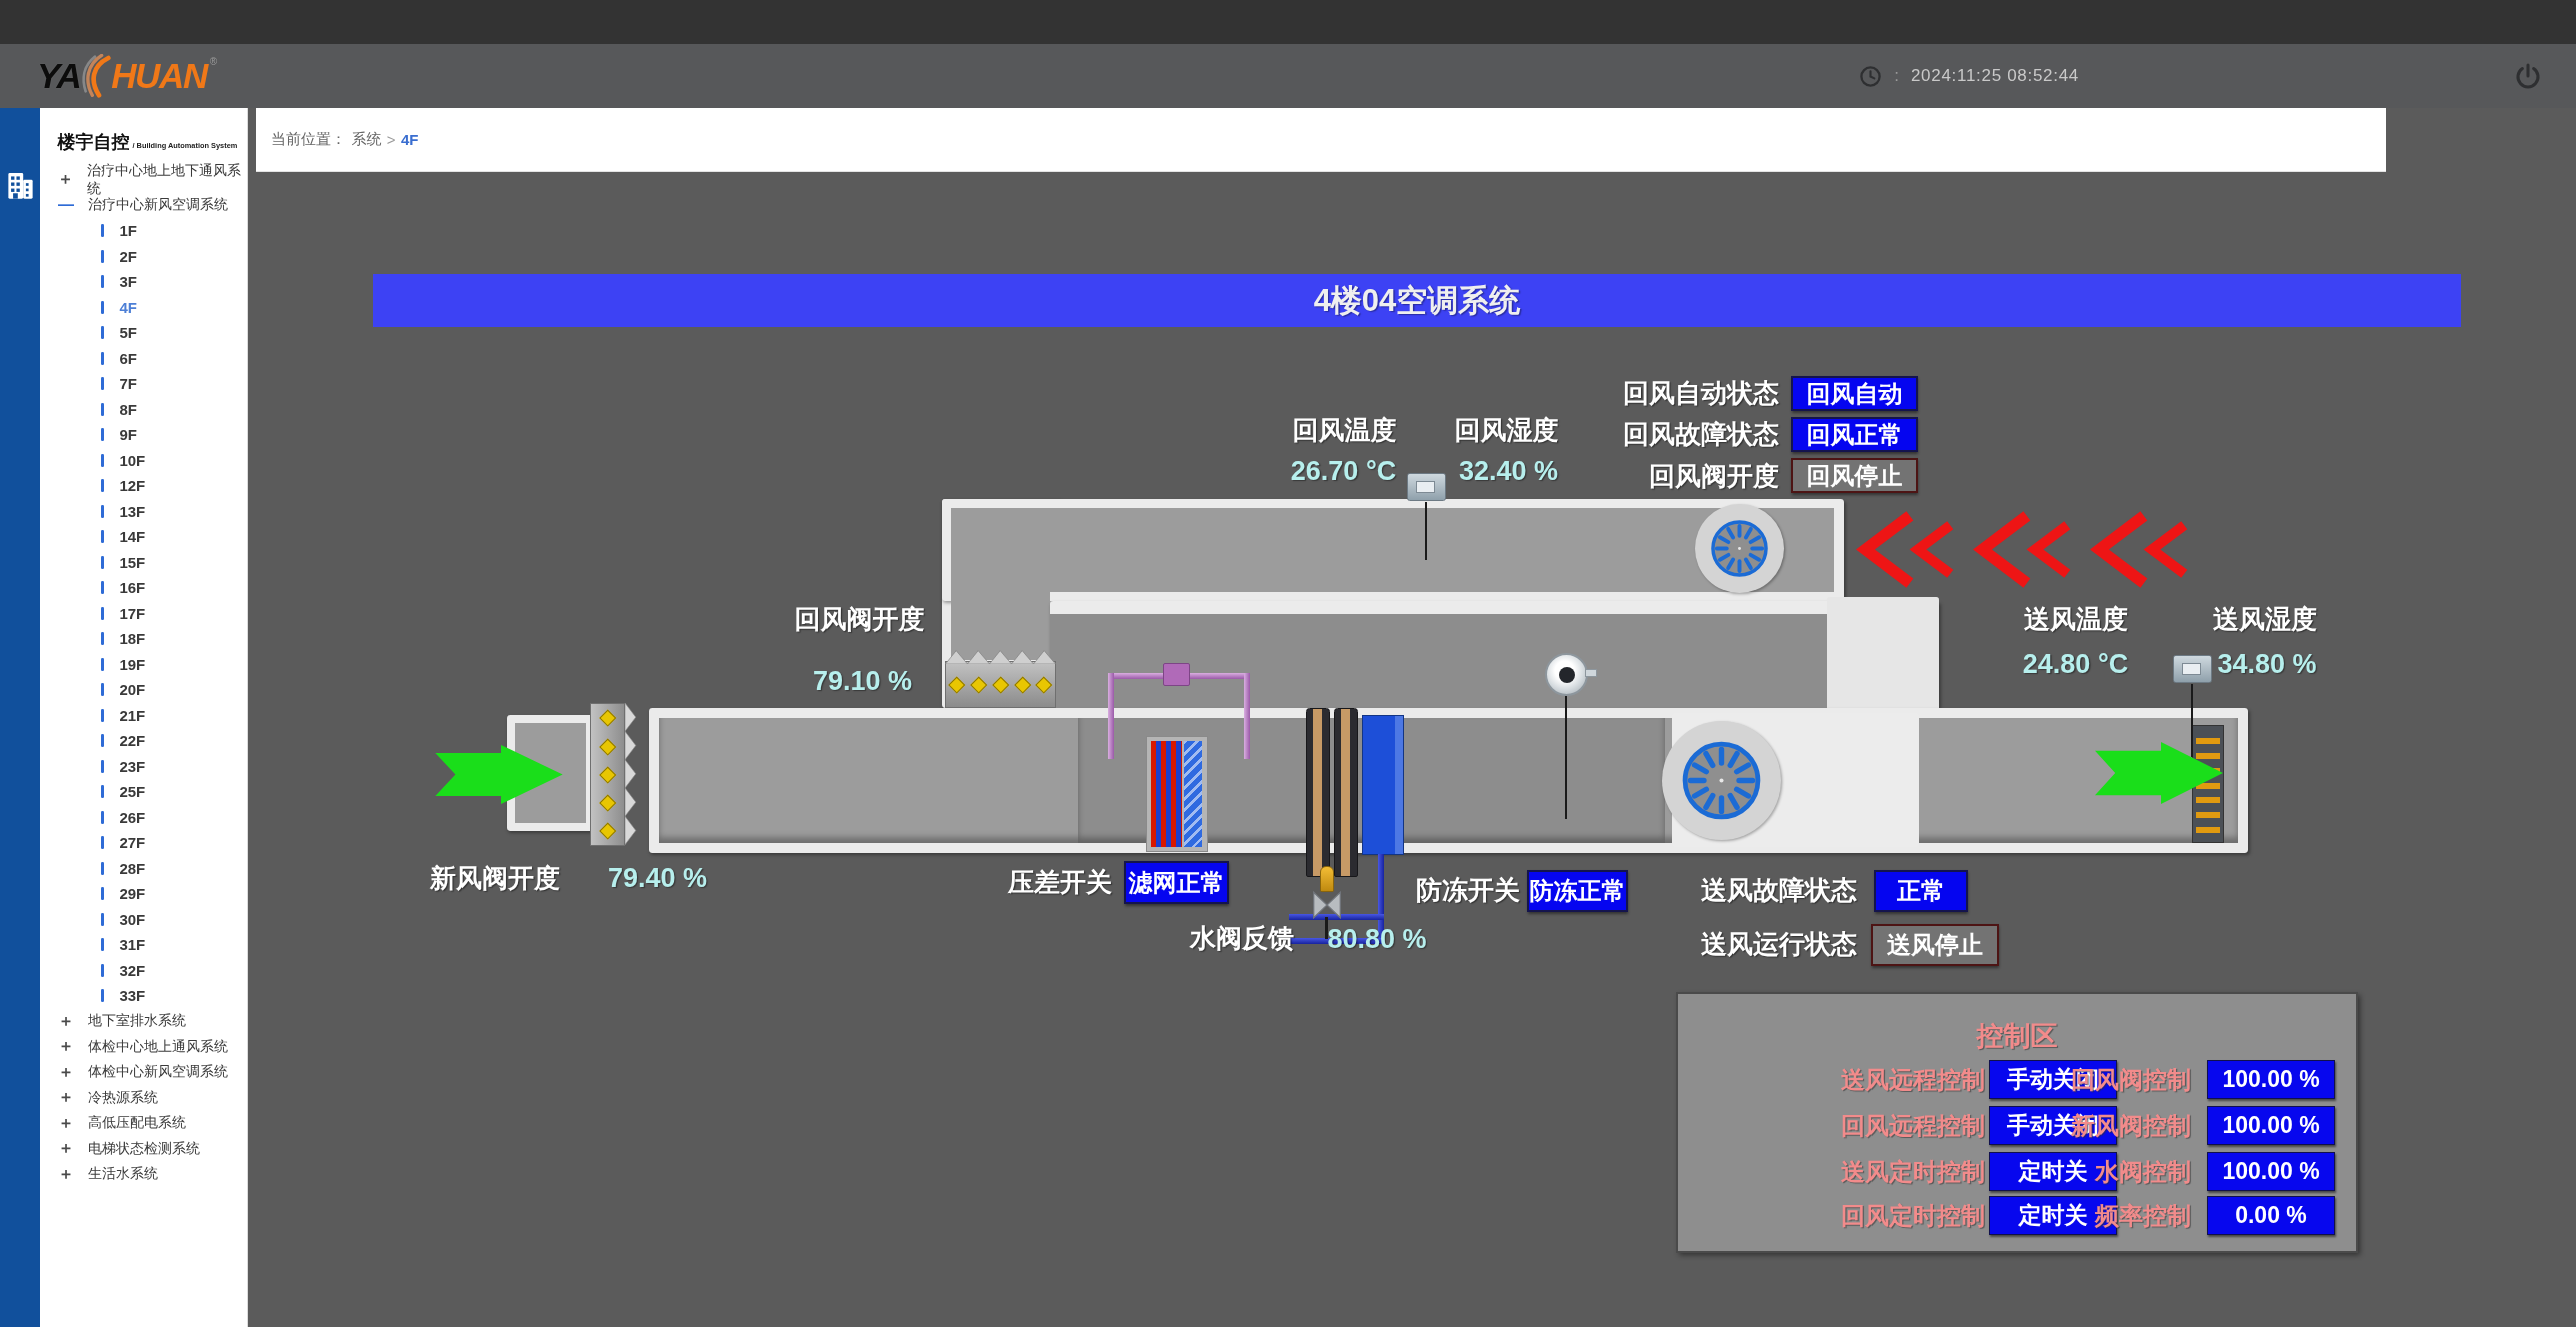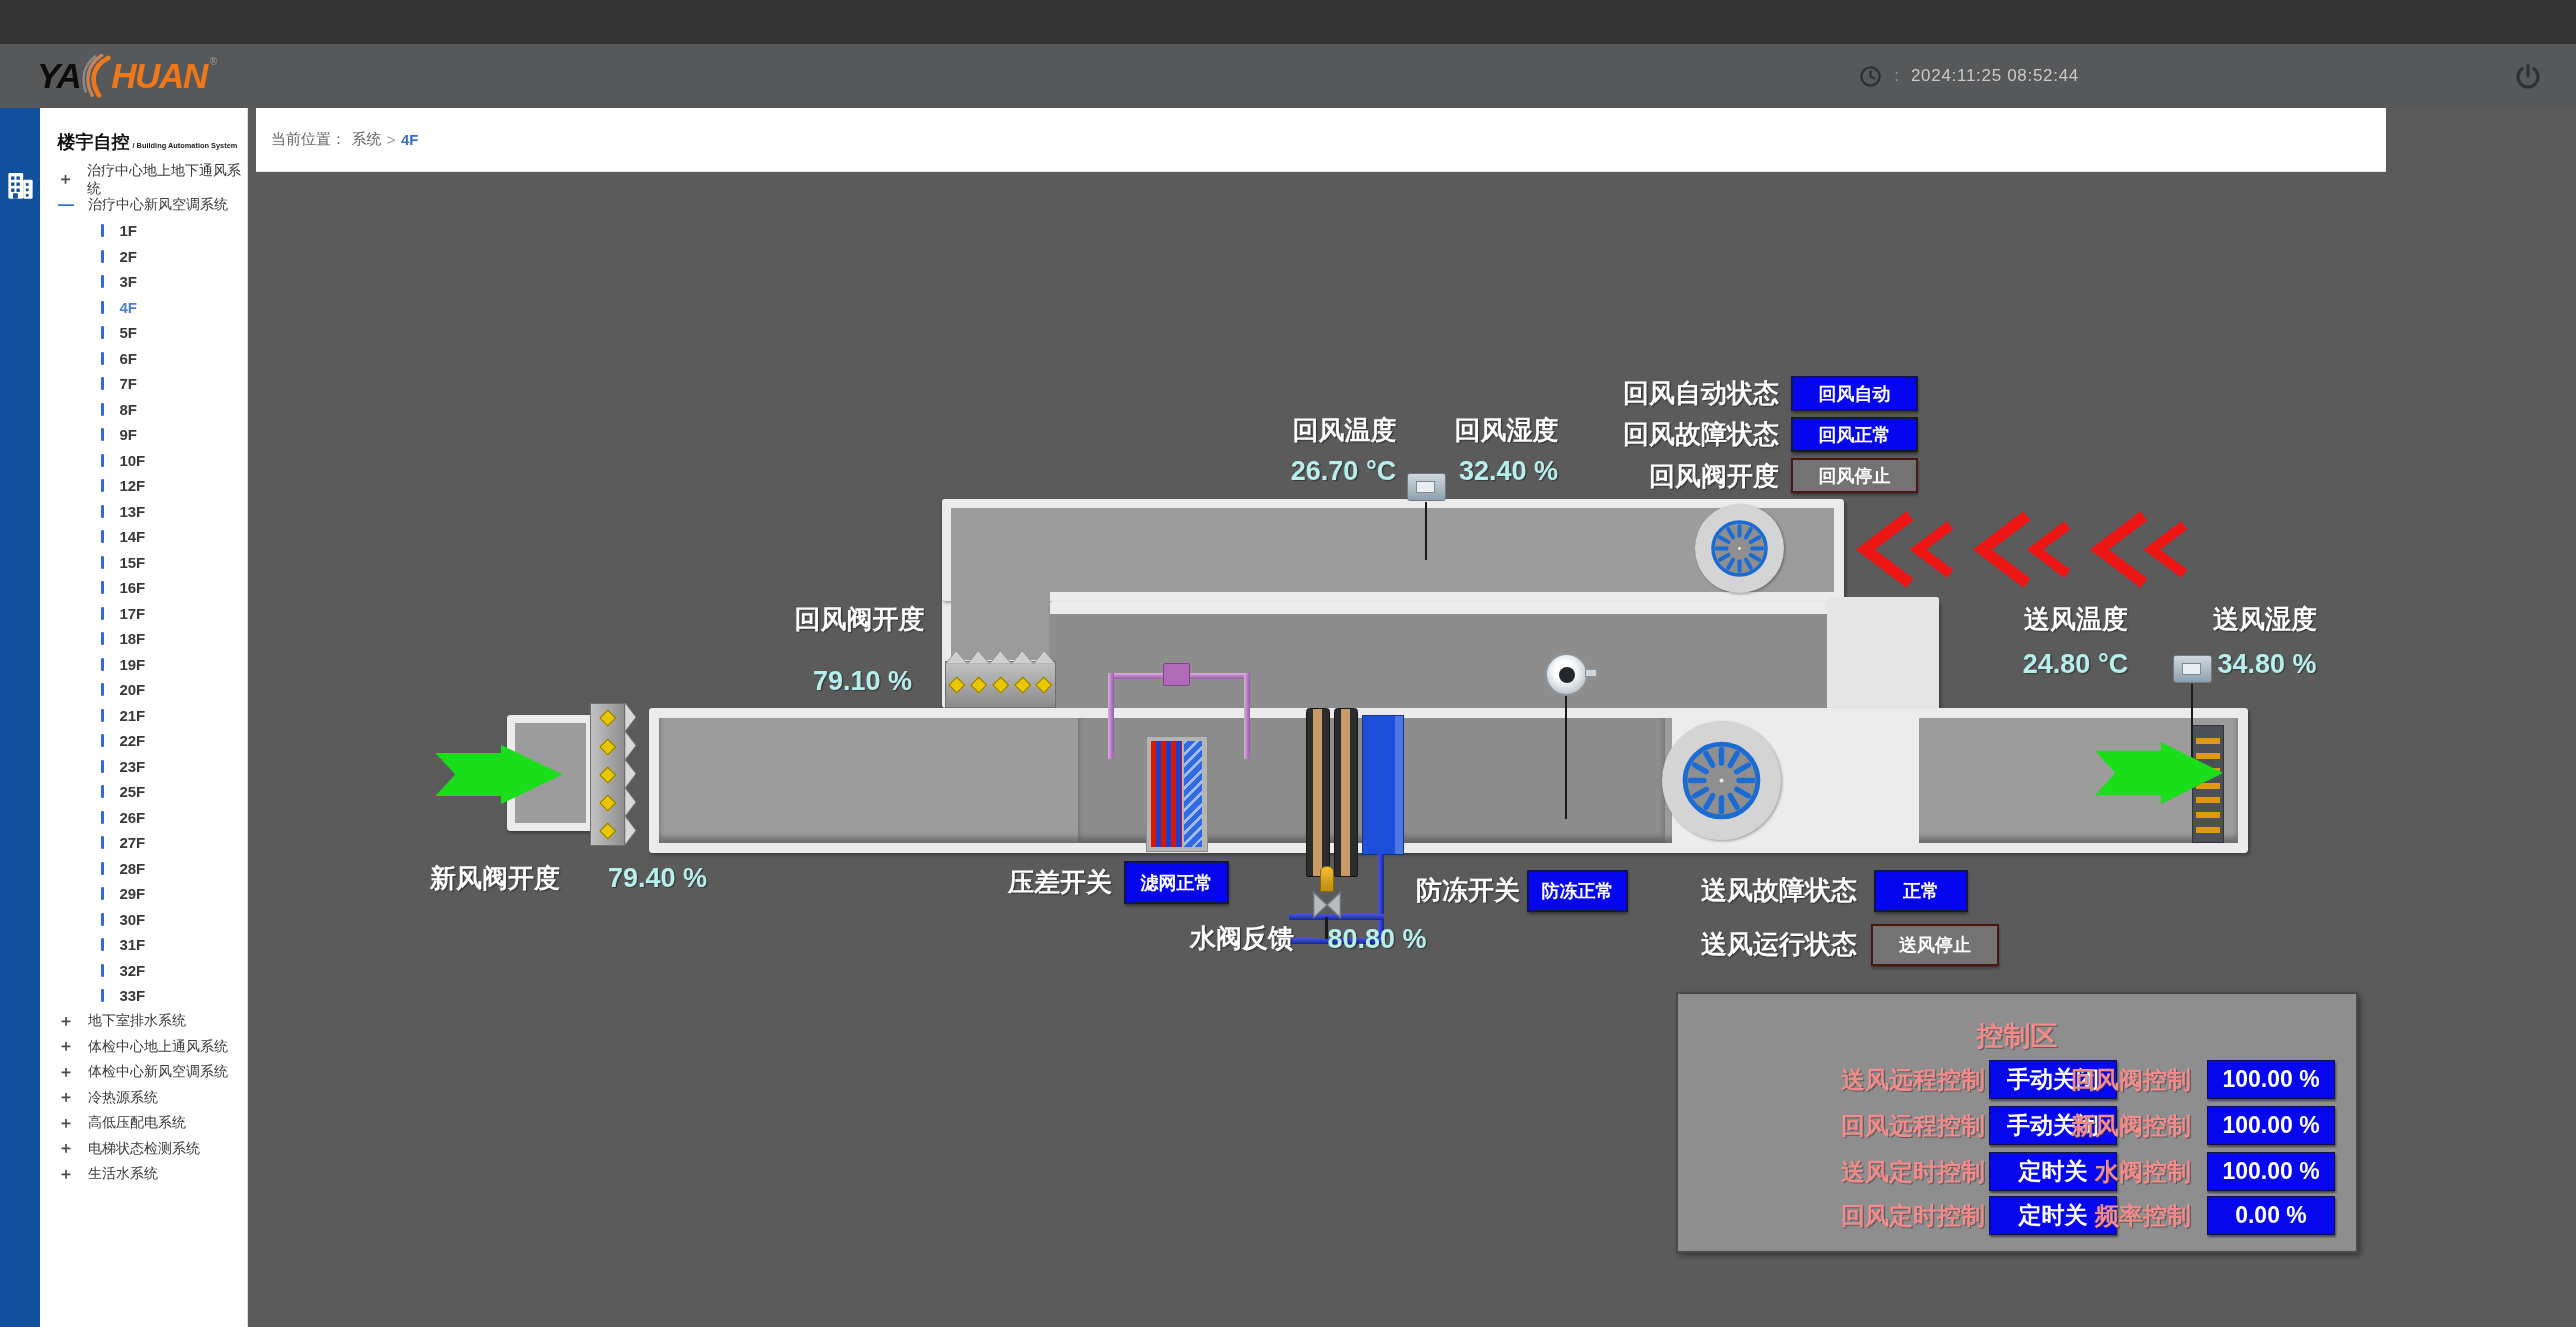--- a/index.html
+++ b/index.html
@@ -42,21 +42,21 @@
   #crumb { position:absolute; left:0; top:0; width:100%; height:64px; background:#fff; border-bottom:0.7px solid #e3e3e3; display:flex; align-items:center; padding-left:15px; font-size:15px; color:#666; gap:5.4px; }
   #crumb .cur { color:#3a6ed0; font-weight:bold; }
   #canvas { position:absolute; left:0; top:64px; width:2328px; height:1199px; background:#5b5b5b; }
 
   .abs { position:absolute; }
   #banner { left:117px; top:102px; width:2088px; height:53px; background:#3d42f4; display:flex; align-items:center; justify-content:center; color:#efefef; font-size:31px; font-weight:bold; text-shadow:1.3px 1.3px 1.3px rgba(0,0,0,.35); }
 
   .dlbl { color:#fff; font-weight:bold; font-size:26px; text-shadow:1.3px 1.3px 1.3px rgba(0,0,0,.45); white-space:nowrap; display:flex; align-items:center; }
   .dlbl.c { justify-content:center; } .dlbl.r { justify-content:flex-end; }
   .dval { color:#b7efed; font-weight:bold; font-size:27px; text-shadow:1.3px 1.3px 1.3px rgba(0,0,0,.4); white-space:nowrap; display:flex; align-items:center; justify-content:center; }
-  .ind { display:flex; align-items:center; justify-content:center; color:#fff; font-weight:bold; font-size:18px; background:#0505f0; border:2px solid #14144d; box-shadow:1.3px 2px 2.7px rgba(0,0,0,.45); white-space:nowrap;text-align:center; }
+  .ind { display:flex; align-items:center; justify-content:center; color:#fff; font-weight:bold; font-size:24px; background:#0505f0; border:2px solid #14144d; box-shadow:1.3px 2px 2.7px rgba(0,0,0,.45); white-space:nowrap;text-align:center; }
   .ind.red { background:#737373; border-color:#4d1414; }
 
   
   .duct-out { background:#ebebeb; border-radius:3.4px; box-shadow:1.3px 2px 3.4px rgba(0,0,0,.35); }
   .duct-in  { background:#9c9c9c; }
   .duct-in.dk { background:#8d8d8d; }
 
   
   .vlouver { background:linear-gradient(90deg,#c2c2c2,#8e8e8e); border:0.7px solid #6f6f6f; }
   .diamond { width:11.5px; height:11.5px; background:#e8c602; border:1.3px solid #8a7400; transform:rotate(45deg); }
@@ -318,20 +318,21 @@
   <div id="content">
     <div id="crumb">
       <span>当前位置：</span>
       <span>系统</span>
       <span style="color:#999">&gt;</span>
       <span class="cur">4F</span>
     </div>
 
     <div id="canvas">
 
+      <div id="banner" class="abs">4楼04空调系统</div>
 
       <div class="abs duct-out" style="left:686px;top:327px;width:118px;height:209px"></div>
 
       <div class="abs duct-out" style="left:686px;top:327px;width:902px;height:102px"></div>
       <div class="abs duct-in" style="left:695px;top:336px;width:883px;height:84px"></div>
       <div class="abs duct-in" style="left:695px;top:336px;width:99px;height:152px"></div>
 
       <div class="abs duct-out" style="left:794px;top:429px;width:889px;height:107px"></div>
       <div class="abs duct-in dk" style="left:794px;top:442px;width:863px;height:94px"></div>
 

